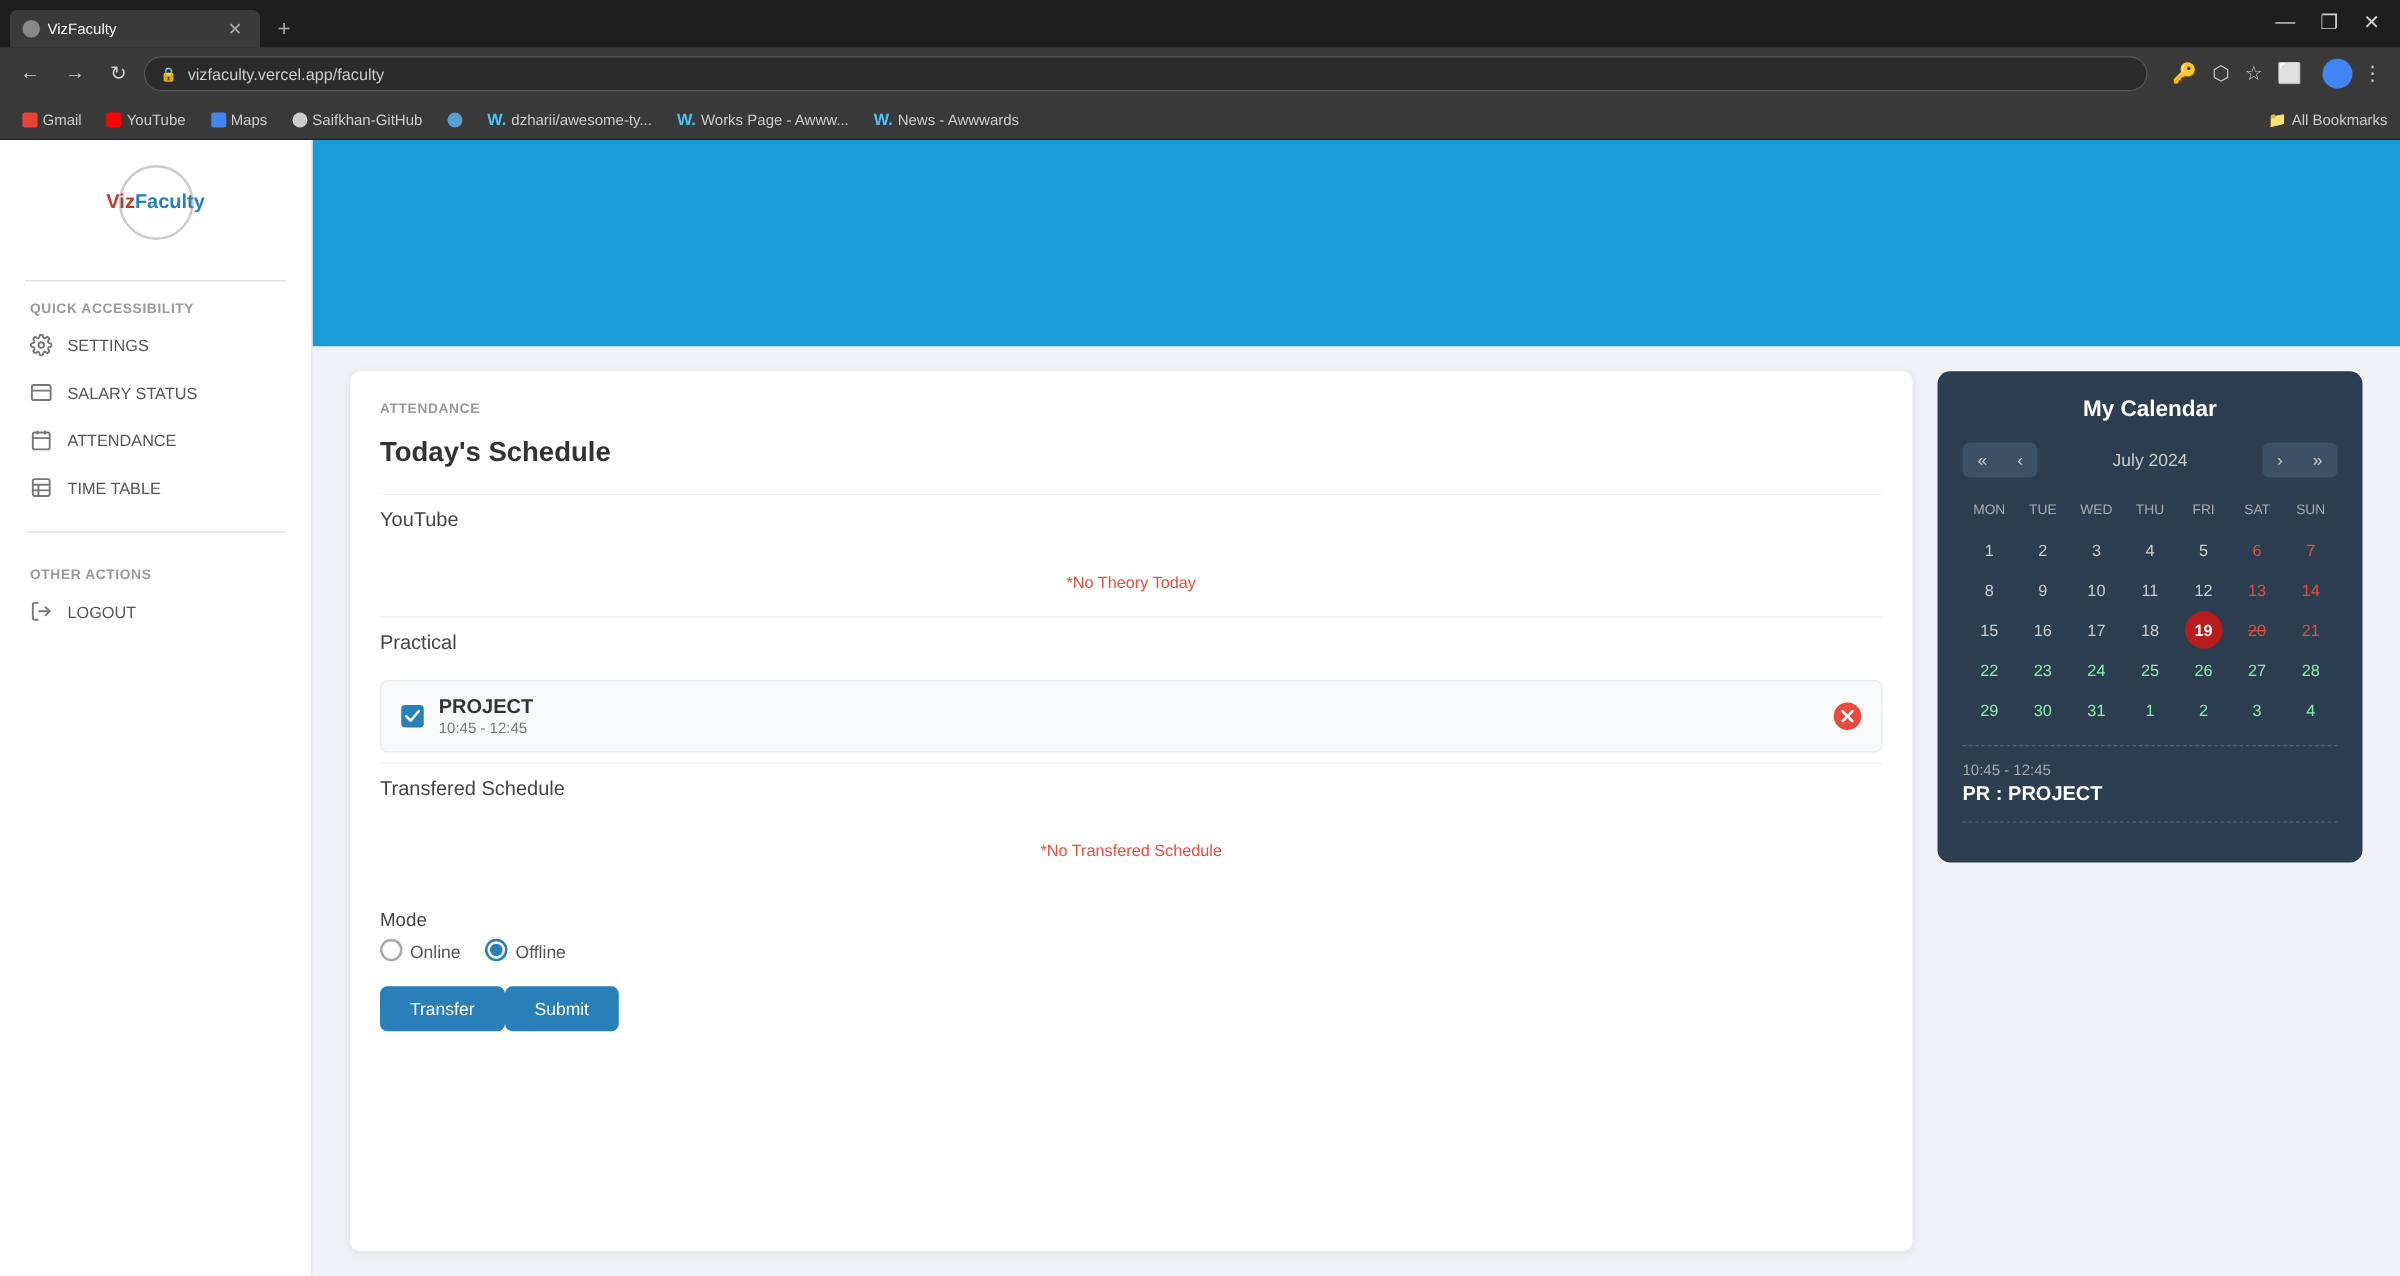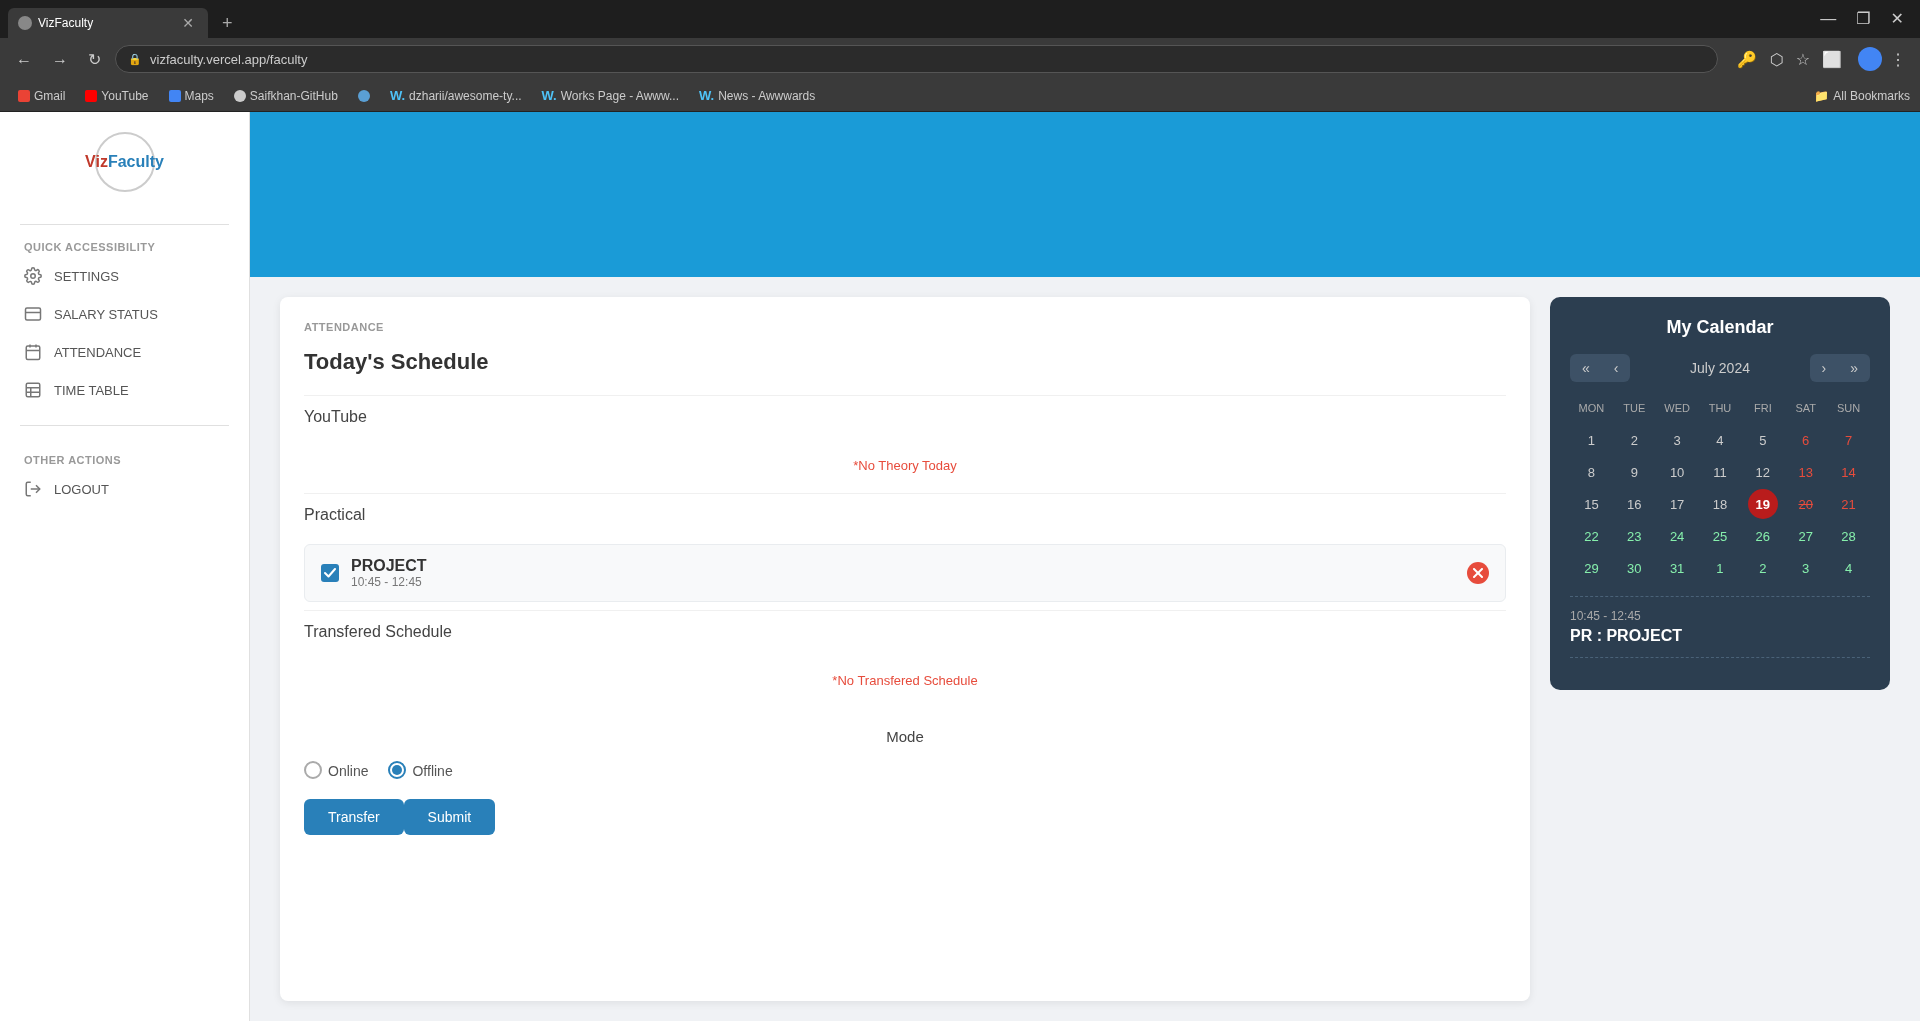--- a/index.html
+++ b/index.html
@@ -272,21 +272,21 @@
       border-radius: 50%;
       display: flex;
       align-items: center;
       justify-content: center;
       cursor: pointer;
       flex-shrink: 0;
     }
 
     
     .mode-section { margin-top: 20px; }
-    .mode-label { font-size: 15px; color: #444; font-weight: 500; margin-bottom: 16px; text-align: center; }
+    .mode-label { font-size: 15px; color: #444; font-weight: 500; margin-bottom: 6px; }
     .mode-options { display: flex; align-items: center; gap: 20px; margin-bottom: 20px; }
     .mode-option { display: flex; align-items: flex-end; gap: 6px; cursor: pointer; font-size: 14px; color: #555; }
     .radio-outer {
       width: 18px; height: 18px; border-radius: 50%;
       border: 2px solid #aaa;
       display: flex; align-items: center; justify-content: center;
     }
     .radio-outer.checked { border-color: #2980b9; }
     .radio-inner { width: 10px; height: 10px; background: #2980b9; border-radius: 50%; }
 

